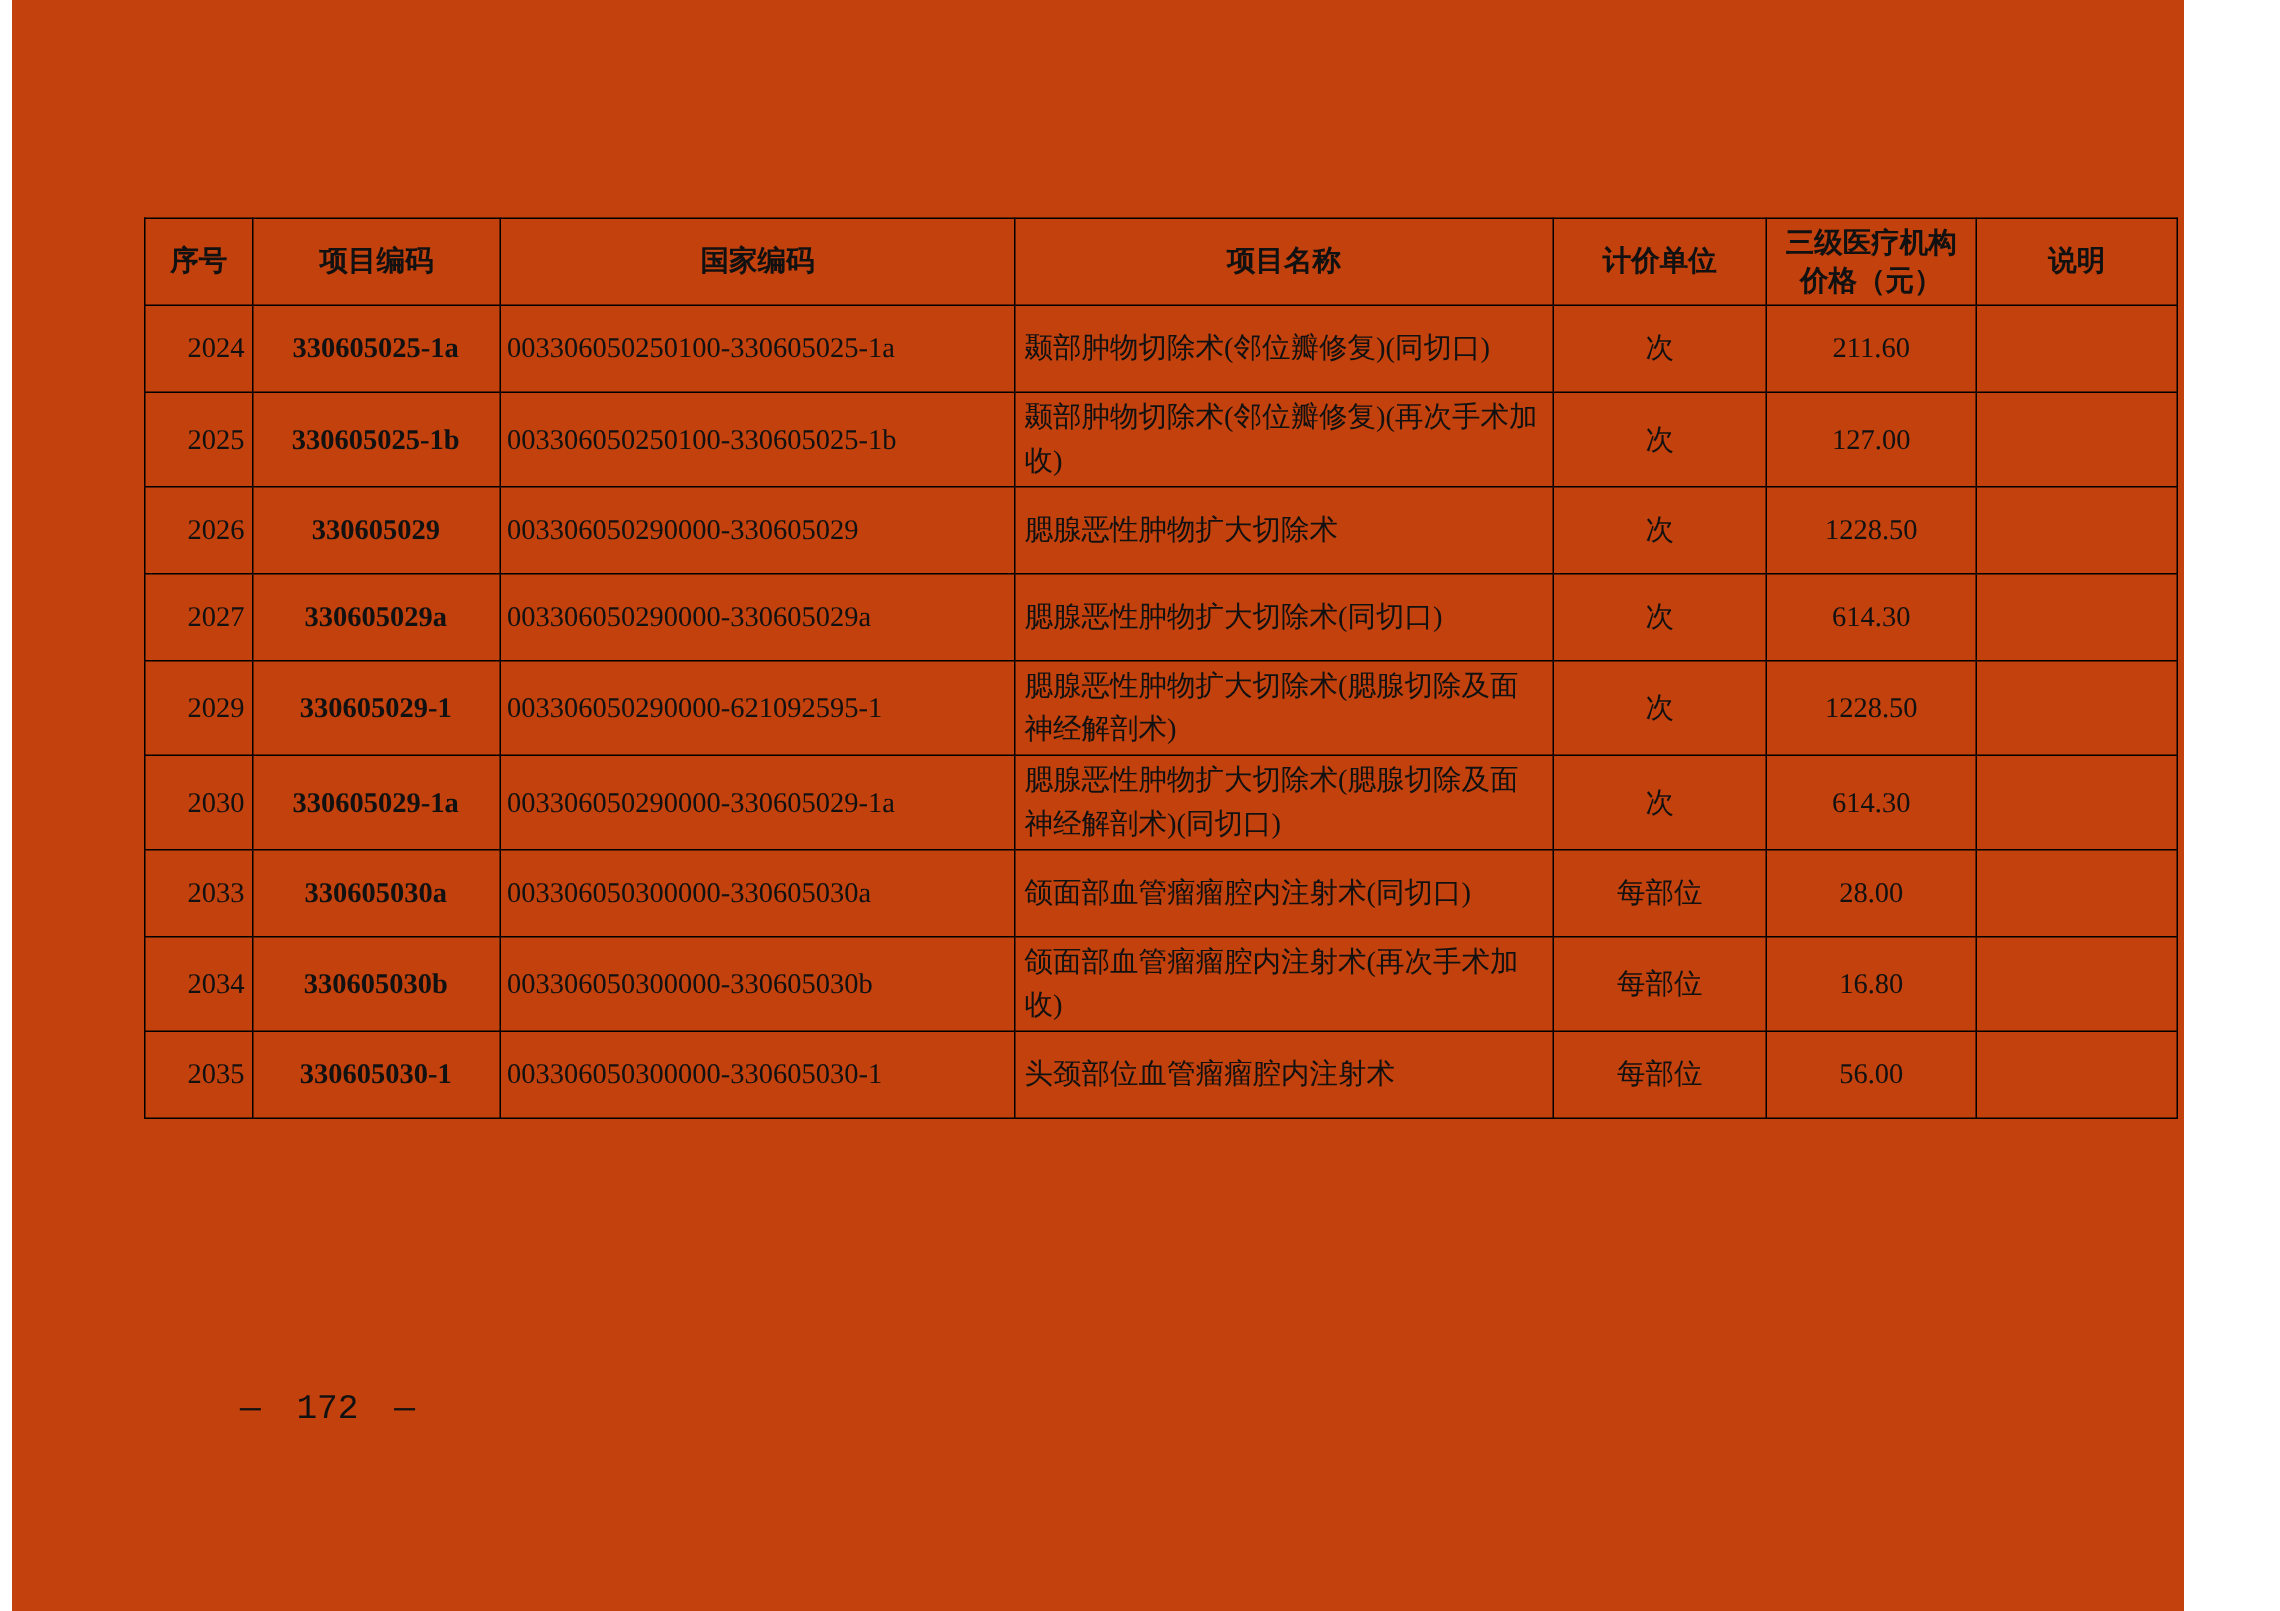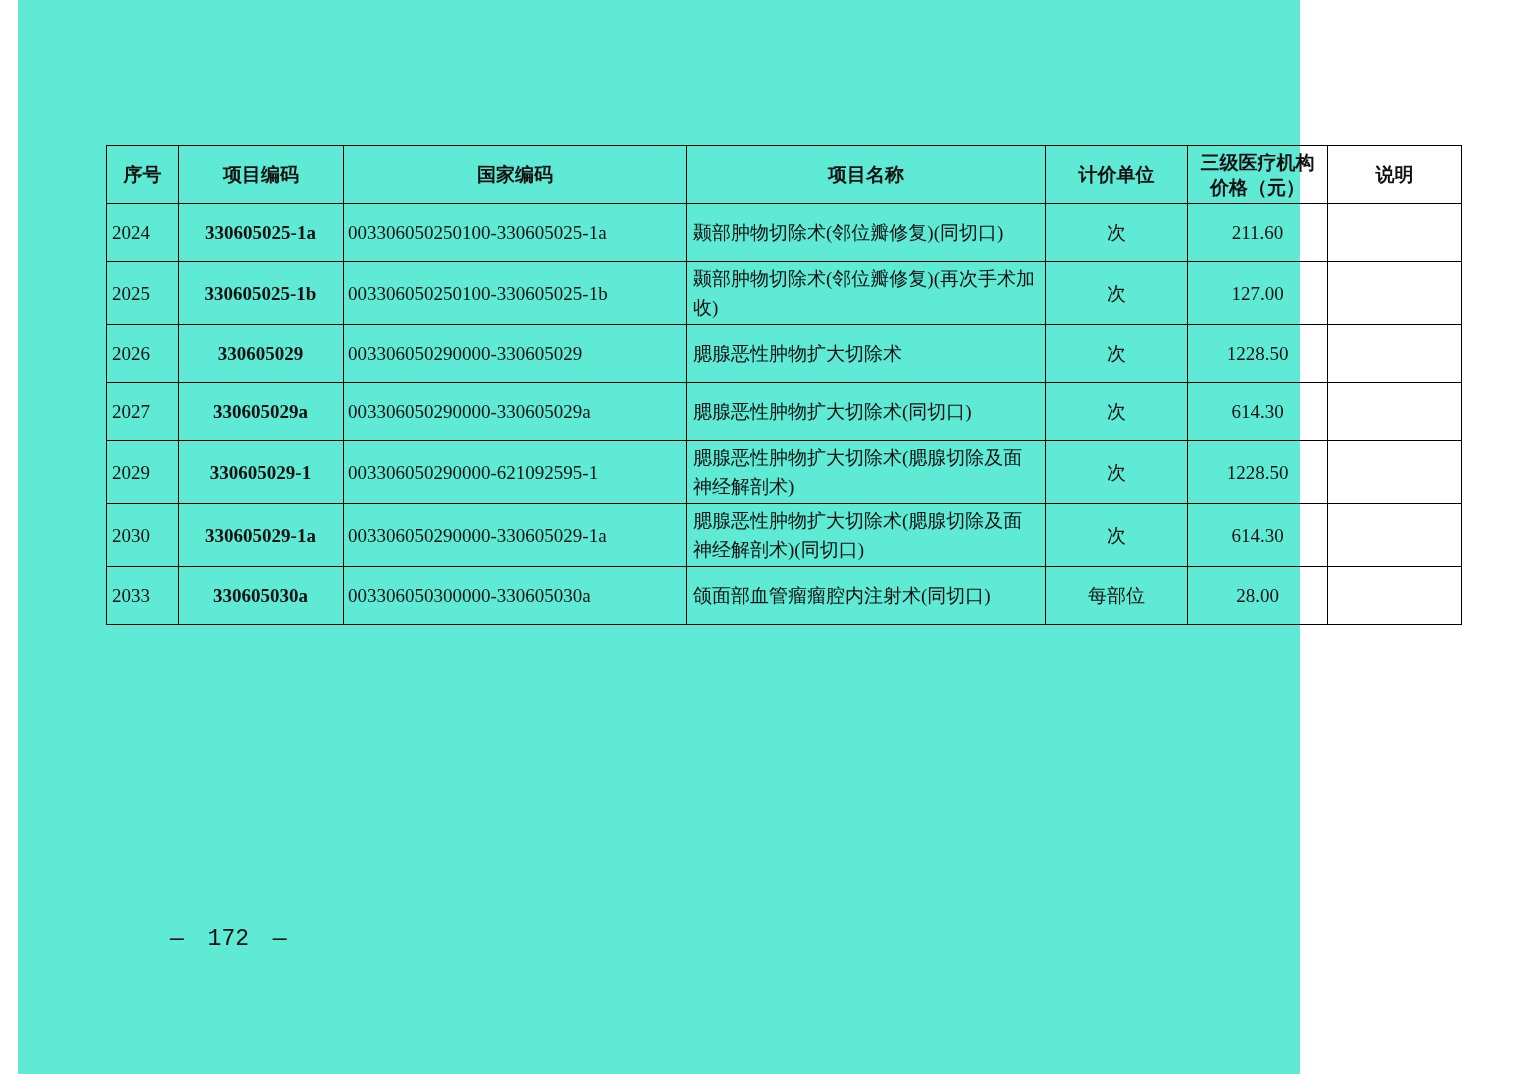--- a/index.html
+++ b/index.html
@@ -7,24 +7,24 @@
     padding: 0;
     background: #ffffff;
     width: 1520px;
     height: 1074px;
     position: relative;
     font-family: "Liberation Serif", serif;
     color: #111111;
   }
   .page {
     position: absolute;
-    left: 18px; top: 0;
-    width: 1282px;
+    left: 8px; top: 0;
+    width: 1448px;
     height: 1074px;
-    background: #5eead4;
+    background: #c2410c;
   }
   table.price-table {
     position: absolute;
     left: 88px;
     top: 145px;
     width: 1355px;
     border-collapse: collapse;
     table-layout: fixed;
   }
   table.price-table th,
@@ -43,21 +43,21 @@
     text-align: center;
     padding: 2px 6px;
     color: #111111;
   }
   td.cell {
     font-size: 19px;
     line-height: 29px;
     padding: 2px 5px;
     color: #111111;
   }
-  td.c-seq   { text-align: left; }
+  td.c-seq   { text-align: right; }
   td.c-code  { text-align: center; padding-left: 4px; font-weight: bold; }
   td.c-ncode { text-align: left; padding-left: 4px; }
   td.c-name  { text-align: left; padding-left: 6px; margin-left: 44px; }
   td.c-unit  { text-align: center; }
   td.c-price { text-align: center; }
   td.c-note  { text-align: center; }
   .page-number {
     position: absolute;
     left: 152px;
     top: 926px;
@@ -161,19 +161,37 @@
   <tr>
     <td class="cell c-seq">2033</td>
     <td class="cell c-code">330605030a</td>
     <td class="cell c-ncode">003306050300000-330605030a</td>
     <td class="cell c-name">颌面部血管瘤瘤腔内注射术(同切口)</td>
     <td class="cell c-unit">每部位</td>
     <td class="cell c-price">28.00</td>
     <td class="cell c-note"></td>
   </tr>
 
+  <tr>
+    <td class="cell c-seq">2034</td>
+    <td class="cell c-code">330605030b</td>
+    <td class="cell c-ncode">003306050300000-330605030b</td>
+    <td class="cell c-name">颌面部血管瘤瘤腔内注射术(再次手术加收)</td>
+    <td class="cell c-unit">每部位</td>
+    <td class="cell c-price">16.80</td>
+    <td class="cell c-note"></td>
+  </tr>
 
+  <tr>
+    <td class="cell c-seq">2035</td>
+    <td class="cell c-code">330605030-1</td>
+    <td class="cell c-ncode">003306050300000-330605030-1</td>
+    <td class="cell c-name">头颈部位血管瘤瘤腔内注射术</td>
+    <td class="cell c-unit">每部位</td>
+    <td class="cell c-price">56.00</td>
+    <td class="cell c-note"></td>
+  </tr>
 </tbody>
   </table>
 
   <div class="page-number">— 172 —</div>
 
 </div>
 
 </body></html>

